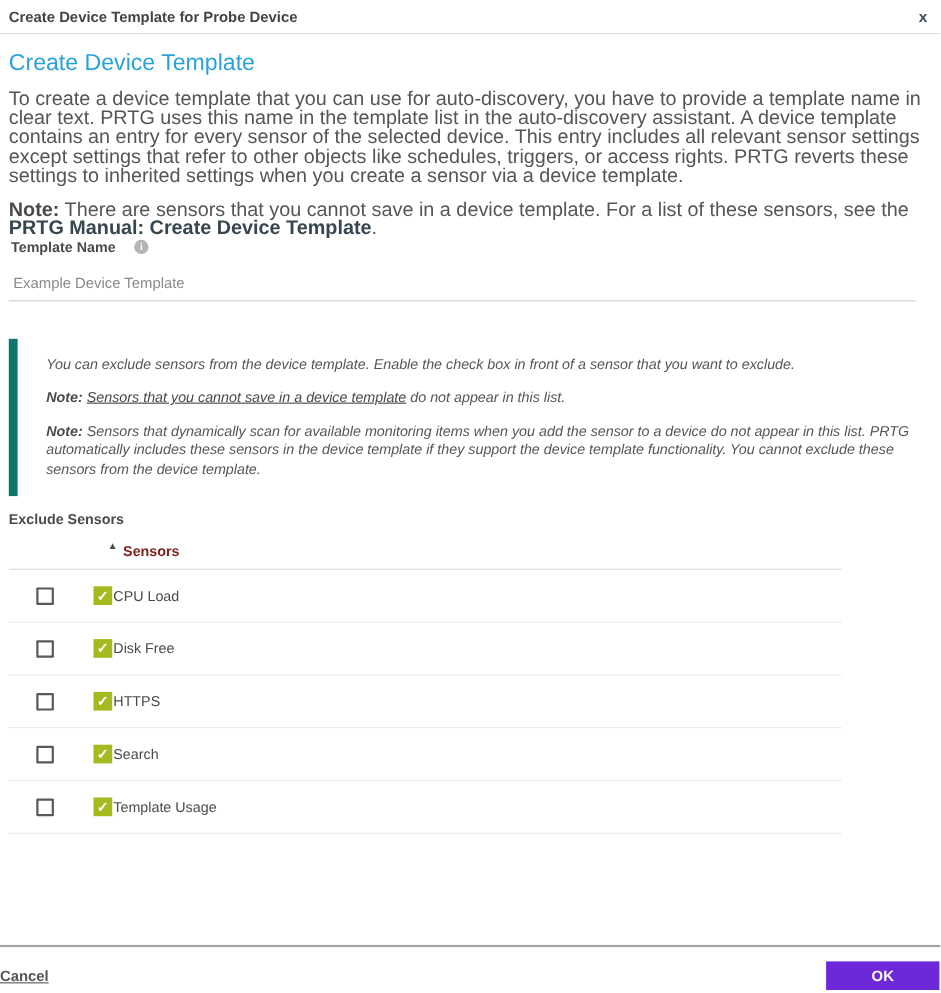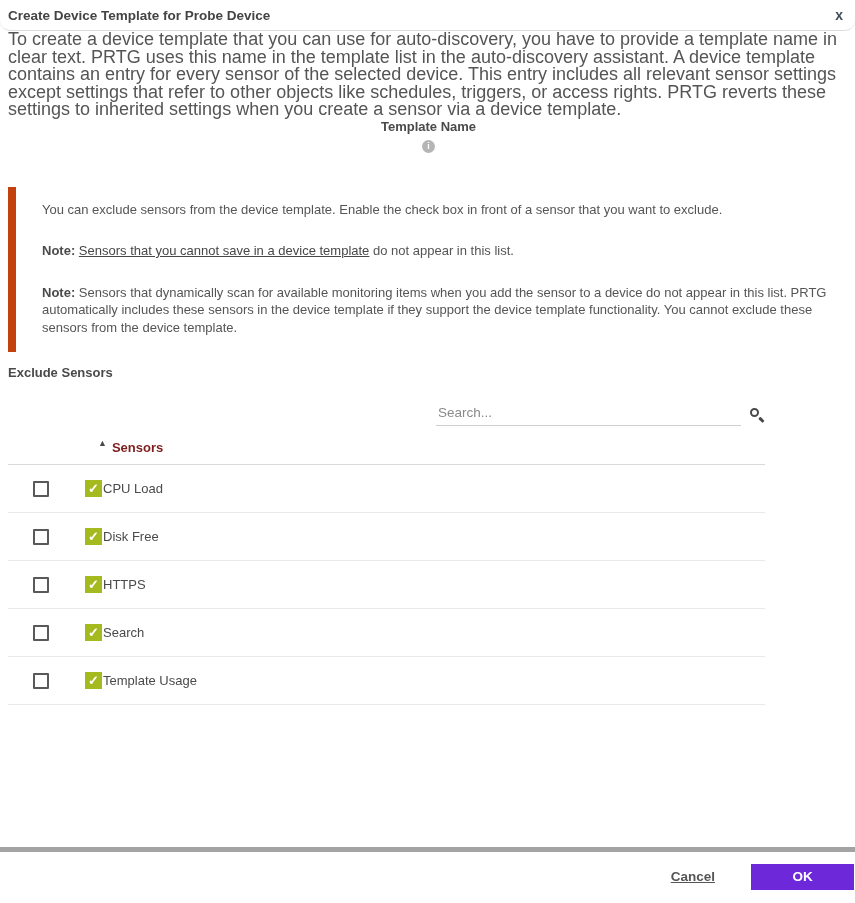--- a/index.html
+++ b/index.html
@@ -14,21 +14,20 @@
   }
 
   
   .dlg-header {
     height: 31px;
     padding: 8px 10px 0 8px;
     border-bottom: 1px solid #dddddd;
     display: flex;
     justify-content: space-between;
     align-items: flex-start;
-    border-radius: 10px;
   }
   .dlg-title {
     font-size: 13.5px;
     font-weight: bold;
     color: #444444;
   }
   .dlg-close {
     font-size: 14px;
     font-weight: bold;
     color: #3f4d5a;
@@ -64,26 +63,25 @@
   h2.form-heading {
     font-size: 21px;
     font-weight: 400;
     color: #29a2da;
     margin: 49px 0 14px 0;
   }
 
   .field-label-row {
     display: flex;
     align-items: center;
-    gap: 6px;
+    gap: 17px;
     font-size: 13px;
     font-weight: bold;
     color: #4a4a4a;
     margin: 0 0 16px 2px;
-    flex-direction: column;
   }
   .info-icon {
     width: 13px; height: 13px;
     border-radius: 50%;
     background: #b5b5b5;
     color: #ffffff;
     font-size: 9px;
     font-weight: bold;
     display: inline-flex;
     align-items: center;
@@ -100,30 +98,31 @@
     font-size: 13.5px;
     color: #8a8a8a;
     padding: 2px 4px 8px 4px;
     outline: none;
     background: transparent;
   }
 
   
   .info-box {
     margin-top: 34px;
-    border-left: 8px solid #c2410c;
+    border-left: 8px solid #0f766e;
     padding: 14px 20px 16px 26px;
     max-width: 847px;
+    font-style: italic;
   }
   .info-box p {
     font-size: 13px;
     line-height: 17.5px;
     color: #555555;
   }
-  .info-box p + p { margin-top: 24px; }
+  .info-box p + p { margin-top: 13px; }
   a.inline-link {
     color: #474747;
     text-decoration: underline;
     cursor: pointer;
   }
 
   
   .exclude-label {
     margin-top: 13px;
     font-size: 13px;
@@ -224,25 +223,25 @@
   }
   .sensor-name {
     font-size: 13px;
     color: #4a4a4a;
     margin-left: 1px;
   }
 
   
   .dlg-footer {
     position: absolute;
-    left: 0; right: 0; bottom: 12px;
+    left: 0; right: 0; bottom: 0;
     height: 44px;
-    border-top: 5px solid #a3a3a3;
-    display: flex;
-    justify-content: flex-end;
+    border-top: 2px solid #a3a3a3;
+    display: flex;
+    justify-content: space-between;
     align-items: center;
     padding: 12px 1px 2px 0;
   }
   .cancel-link {
     font-size: 13.5px;
     font-weight: bold;
     color: #555555;
     text-decoration: underline;
     cursor: pointer;
     margin-right: 36px;
@@ -262,52 +261,50 @@
 </head>
 <body>
 
 <div class="dlg-header">
   <span class="dlg-title">Create Device Template for Probe Device</span>
   <span class="dlg-close">x</span>
 </div>
 
 <div class="content">
 
+  <h1 class="section-heading">Create Device Template</h1>
 
   <p class="body-text">To create a device template that you can use for auto-discovery, you have to provide a template name in clear text. PRTG uses this name in the template list in the auto-discovery assistant. A device template contains an entry for every sensor of the selected device. This entry includes all relevant sensor settings except settings that refer to other objects like schedules, triggers, or access rights. PRTG reverts these settings to inherited settings when you create a sensor via a device template.</p>
 
+  <p class="body-text note-line">
+    <span class="bold">Note:</span><span> There are sensors that you cannot save in a device template. For a list of these sensors, see the </span><a class="manual-link">PRTG Manual: Create Device Template</a><span>.</span>
+  </p>
 
 
   <div class="field-label-row">
     <span>Template Name</span>
     <span class="info-icon">i</span>
   </div>
 
+  <input class="template-name-input" type="text" value="Example Device Template" style="">
 
   <div class="info-box">
     <p>You can exclude sensors from the device template. Enable the check box in front of a sensor that you want to exclude.</p>
     <p>
       <span class="bold">Note:</span><span> </span><a class="inline-link">Sensors that you cannot save in a device template</a><span> do not appear in this list.</span>
     </p>
     <p>
       <span class="bold">Note:</span><span> Sensors that dynamically scan for available monitoring items when you add the sensor to a device do not appear in this list. PRTG automatically includes these sensors in the device template if they support the device template functionality. You cannot exclude these sensors from the device template.</span>
     </p>
   </div>
 
   <div class="exclude-label">Exclude Sensors</div>
 
   <div class="table-area">
 
-    <div class="search-row">
-      <input class="search-input" type="text" placeholder="Search..." style="">
-      <span class="search-icon">
-        <span class="lens"></span>
-          <span class="handle"></span>
-      </span>
-    </div>
 
     <div class="table-header">
       <span class="sort-arrow">▲</span>
       <span class="col-header">Sensors</span>
     </div>
 
     <div class="sensor-row">
       <span class="row-checkbox"></span>
       <span class="sensor-ok-icon">✓</span>
       <span class="sensor-name">CPU Load</span>

